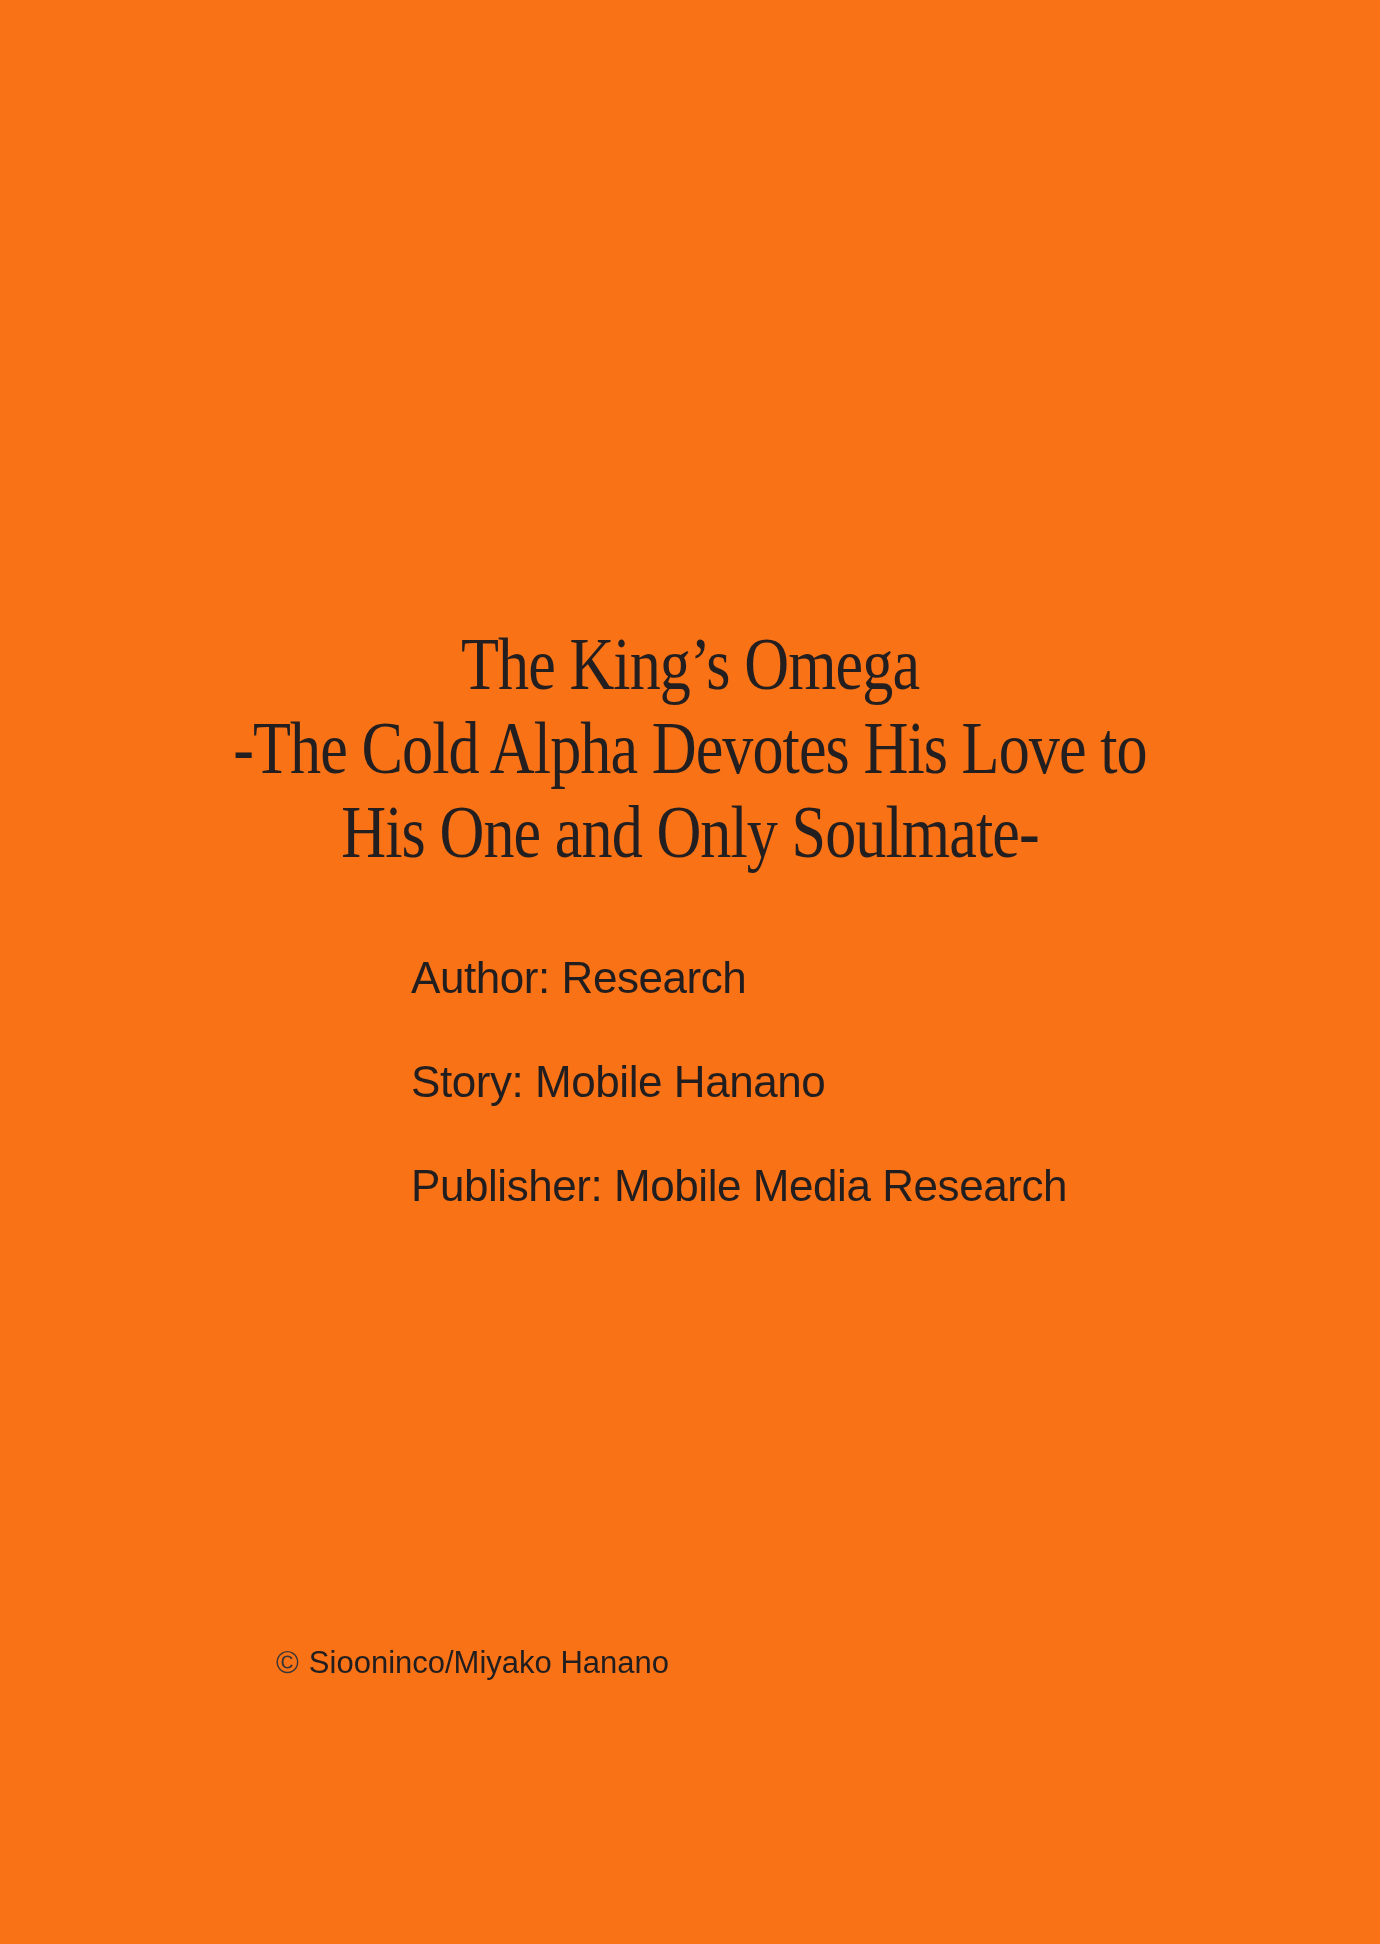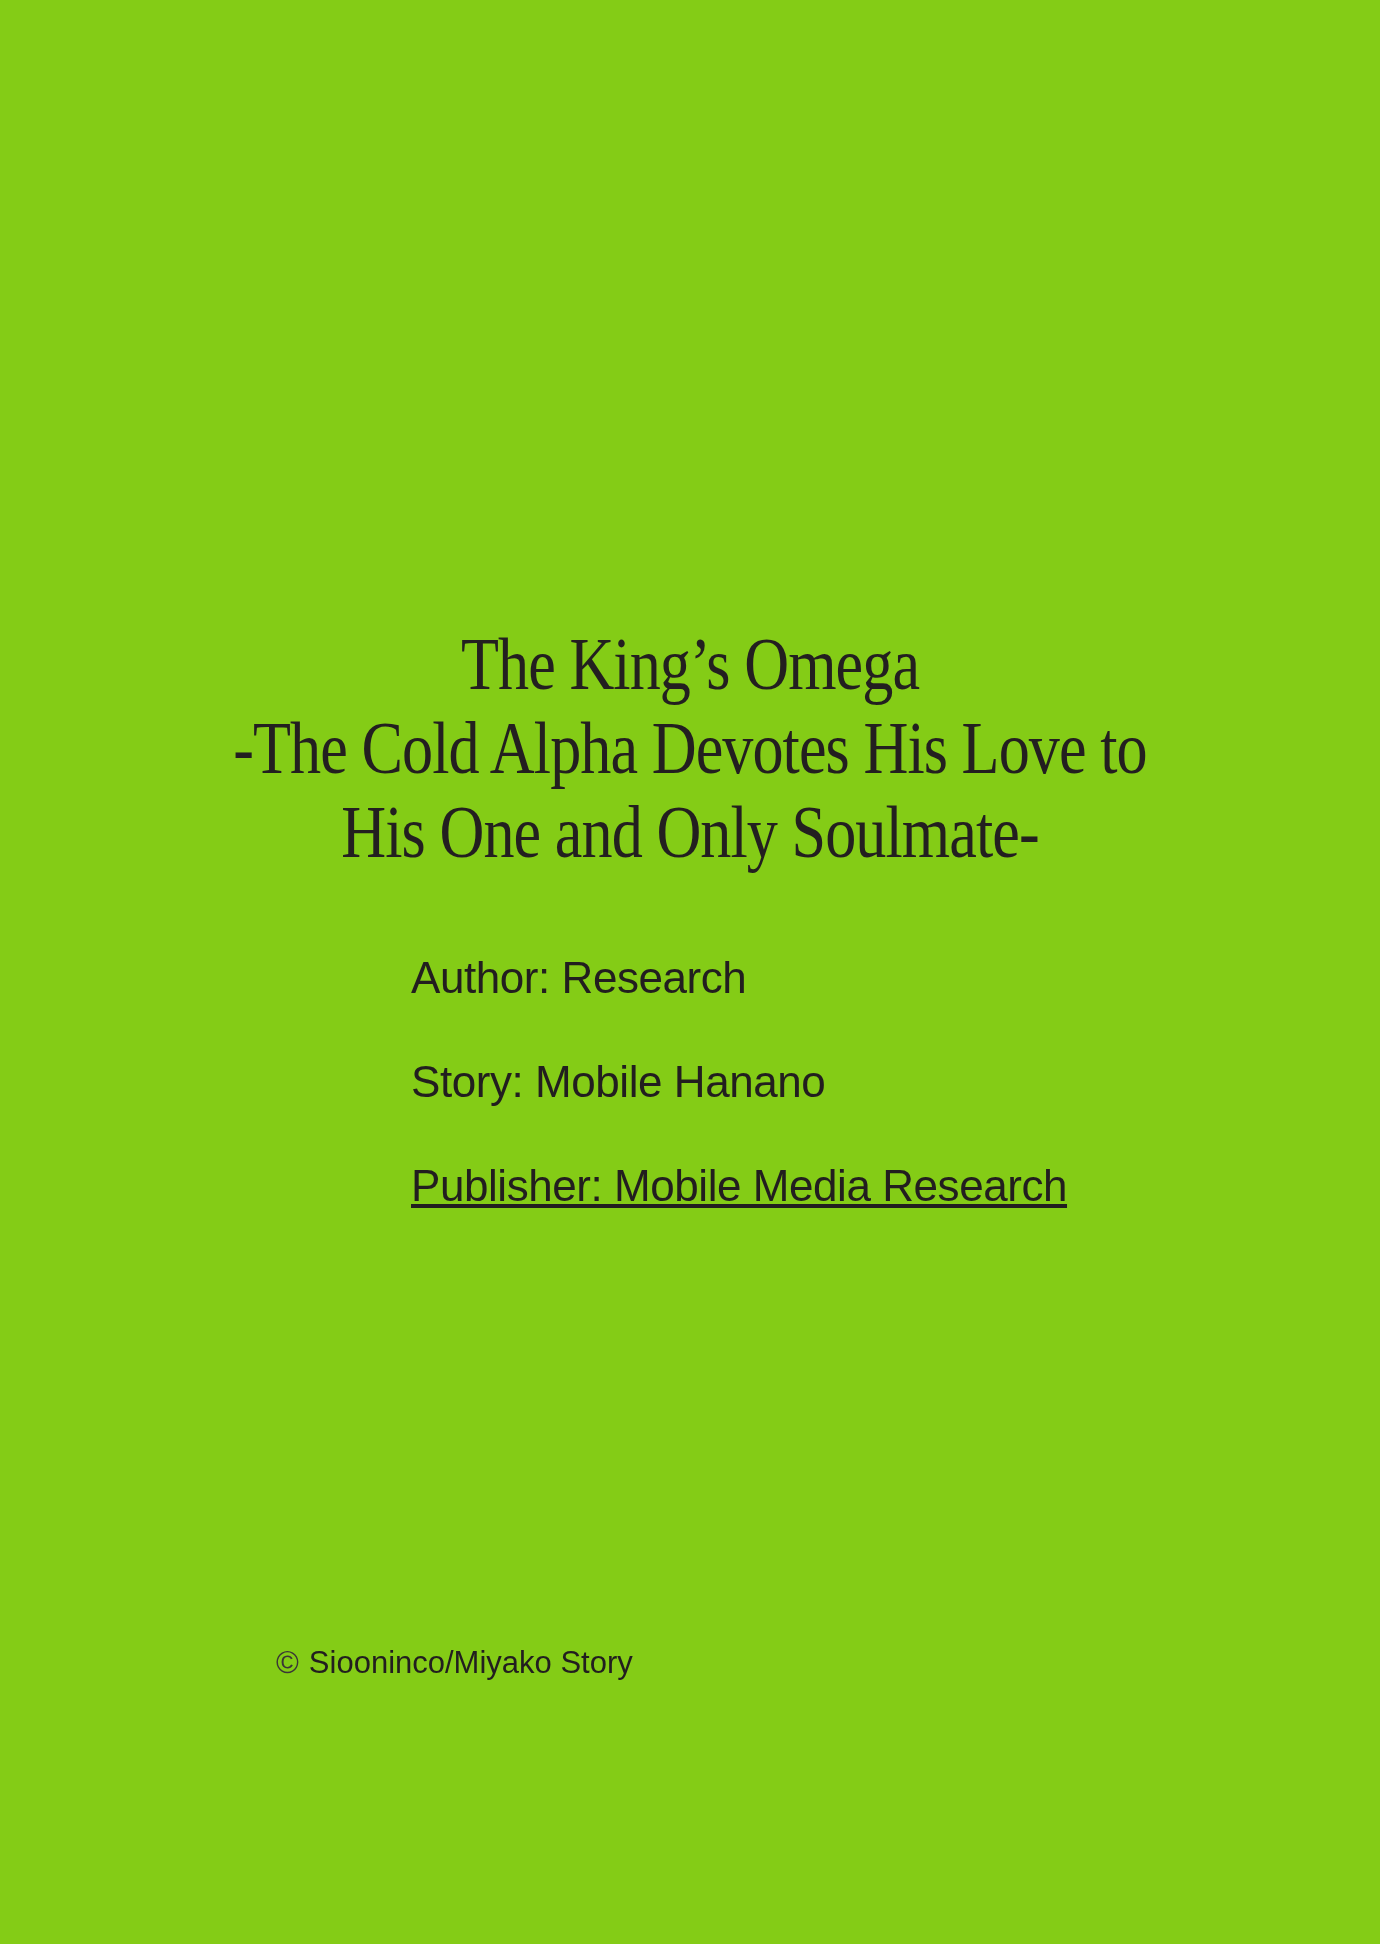--- a/index.html
+++ b/index.html
@@ -4,21 +4,21 @@
 <style>
   html, body {
     margin: 0;
     padding: 0;
     background: #ffffff;
   }
   .page {
     position: relative;
     width: 1380px;
     height: 1944px;
-    background: #84cc16;
+    background: #f97316;
     overflow: hidden;
     font-family: "Liberation Sans", sans-serif;
   }
   .title-block {
     position: absolute;
     top: 622px;
     left: 0;
     width: 1380px;
     text-align: center;
     font-family: "Liberation Serif", "DejaVu Serif", serif;
@@ -37,21 +37,21 @@
     left: 411px;
     color: #221e1f;
     font-size: 44px;
     line-height: 52px;
   }
   .credit-line {
     margin-bottom: 52px;
     white-space: nowrap;
     letter-spacing: -0.01em;
   }
-  .credit-line:last-child { margin-bottom: 4px; text-decoration: underline; }
+  .credit-line:last-child { margin-bottom: 4px; }
   .copyright-line {
     position: absolute;
     top: 1645px;
     left: 276px;
     color: #221e1f;
     font-size: 31px;
     line-height: 36px;
     white-space: nowrap;
   }
   .copyright-symbol {
@@ -71,16 +71,16 @@
     <div>His One and Only Soulmate-</div>
   </div>
 
   <div class="credits-block">
     <div class="credit-line">Author: Research</div>
     <div class="credit-line">Story: Mobile Hanano</div>
     <div class="credit-line">Publisher: Mobile Media Research</div>
   </div>
 
   <div class="copyright-line">
-    <span class="copyright-symbol">©</span><span>Siooninco/Miyako Story</span>
+    <span class="copyright-symbol">©</span><span>Siooninco/Miyako Hanano</span>
   </div>
 
 </div>
 
 </body></html>

